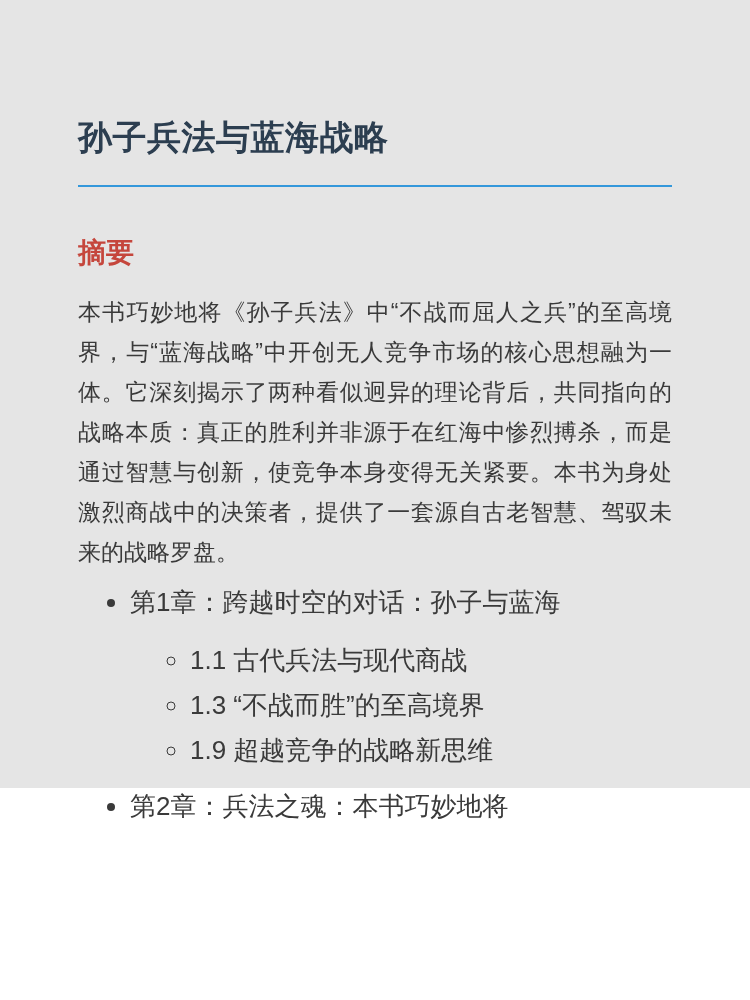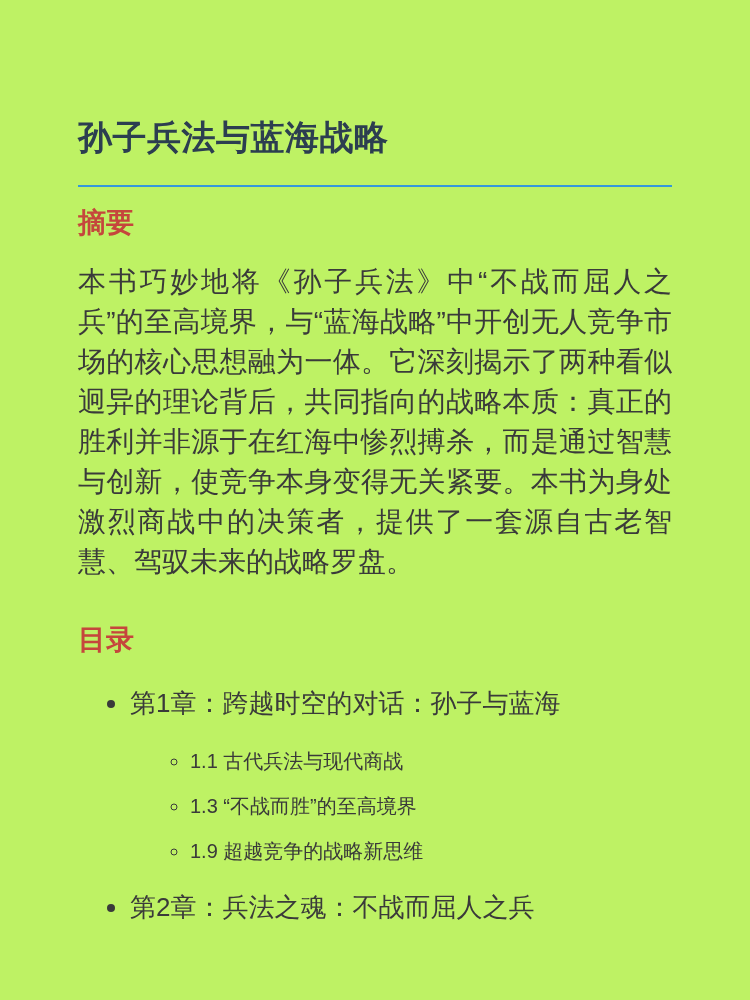--- a/index.html
+++ b/index.html
@@ -10,52 +10,52 @@
   body {
     width: 750px;
     height: 1000px;
     overflow: hidden;
     font-family: "Liberation Sans", "DejaVu Sans", sans-serif;
     -webkit-font-smoothing: antialiased;
   }
   .page {
     box-sizing: border-box;
     width: 750px;
-    height: 1000px;
+    height: 788px;
     padding: 116px 78px 0 78px;
-    background: #bef264;
+    background: #e5e5e5;
   }
   .doc-title {
     margin: 0;
     font-size: 34px;
     font-weight: 700;
     line-height: 1.25;
     color: #2c3e50;
     letter-spacing: 0.5px;
     padding-bottom: 26px;
     border-bottom: 2px solid #3498db;
   }
   .section-heading {
     font-size: 28px;
     font-weight: 700;
     color: #c5463c;
     line-height: 1.25;
     margin: 0;
   }
   .section-heading.summary {
-    margin-top: 18px;
+    margin-top: 48px;
     margin-bottom: 22px;
   }
   .section-heading.toc {
     margin-top: 40px;
     margin-bottom: 26px;
   }
   .summary-text {
     margin: 0;
-    font-size: 28px;
+    font-size: 23px;
     line-height: 40px;
     color: #3a3a3a;
     text-align: justify;
     text-justify: inter-ideograph;
   }
   ul.toc-list {
     margin: 0;
     padding: 0 0 0 52px;
     list-style: disc outside;
     color: #3a3a3a;
@@ -68,46 +68,45 @@
   }
   ul.toc-list > li + li {
     margin-top: 16px;
   }
   ul.toc-sublist {
     margin: 18px 0 0 0;
     padding: 0 0 0 60px;
     list-style: circle outside;
   }
   ul.toc-sublist > li {
-    font-size: 20px;
+    font-size: 26px;
     line-height: 40px;
     color: #3a3a3a;
     margin-bottom: 5px;
   }
 </style>
 </head>
 <body>
 
 <div class="page">
 
   <h1 class="doc-title">孙子兵法与蓝海战略</h1>
 
   <h2 class="section-heading summary">摘要</h2>
 
   <p class="summary-text">本书巧妙地将《孙子兵法》中“不战而屈人之兵”的至高境界，与“蓝海战略”中开创无人竞争市场的核心思想融为一体。它深刻揭示了两种看似迥异的理论背后，共同指向的战略本质：真正的胜利并非源于在红海中惨烈搏杀，而是通过智慧与创新，使竞争本身变得无关紧要。本书为身处激烈商战中的决策者，提供了一套源自古老智慧、驾驭未来的战略罗盘。</p>
 
-  <h2 class="section-heading toc">目录</h2>
 
   <ul class="toc-list">
     <li>
       <span>第1章：跨越时空的对话：孙子与蓝海</span>
       <ul class="toc-sublist">
         <li>1.1 古代兵法与现代商战</li>
         <li>1.3 “不战而胜”的至高境界</li>
         <li>1.9 超越竞争的战略新思维</li>
       </ul>
     </li>
     <li>
-      <span>第2章：兵法之魂：不战而屈人之兵</span>
+      <span>第2章：兵法之魂：本书巧妙地将</span>
     </li>
   </ul>
 
 </div>
 
 </body></html>

